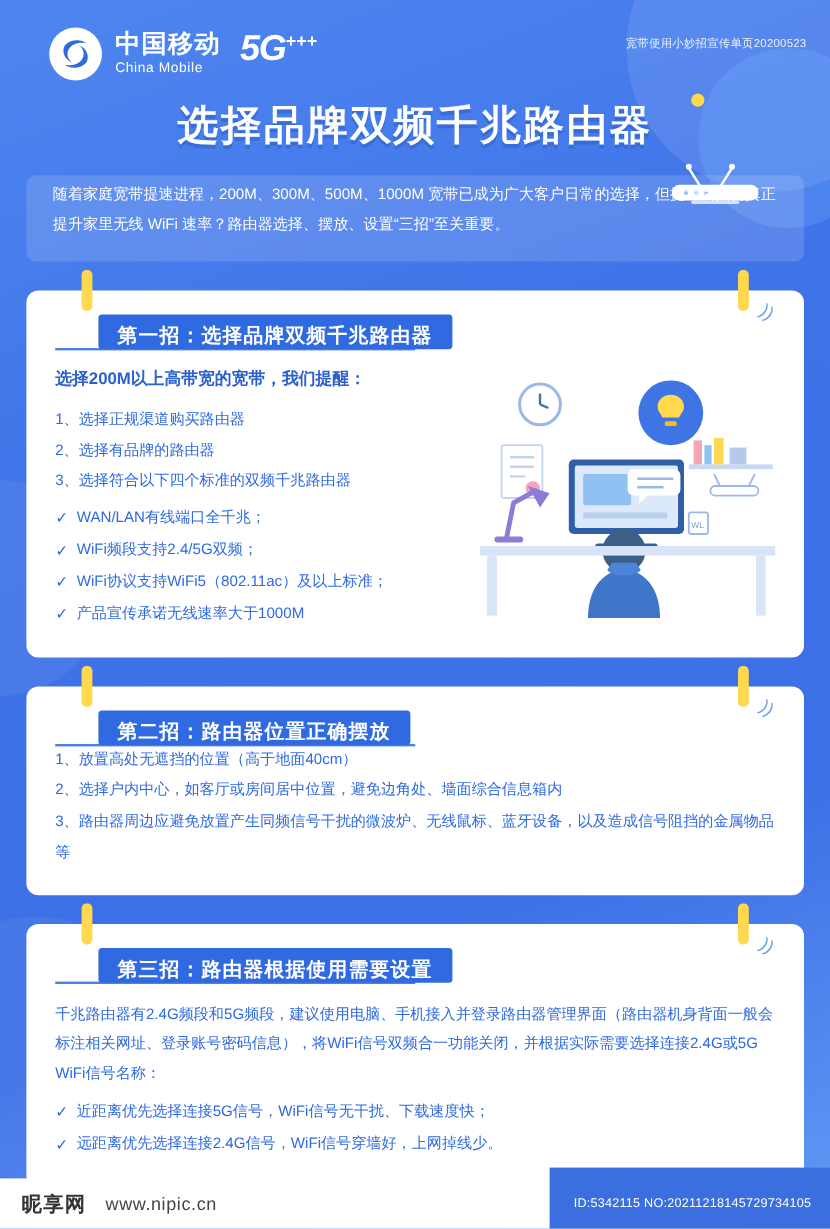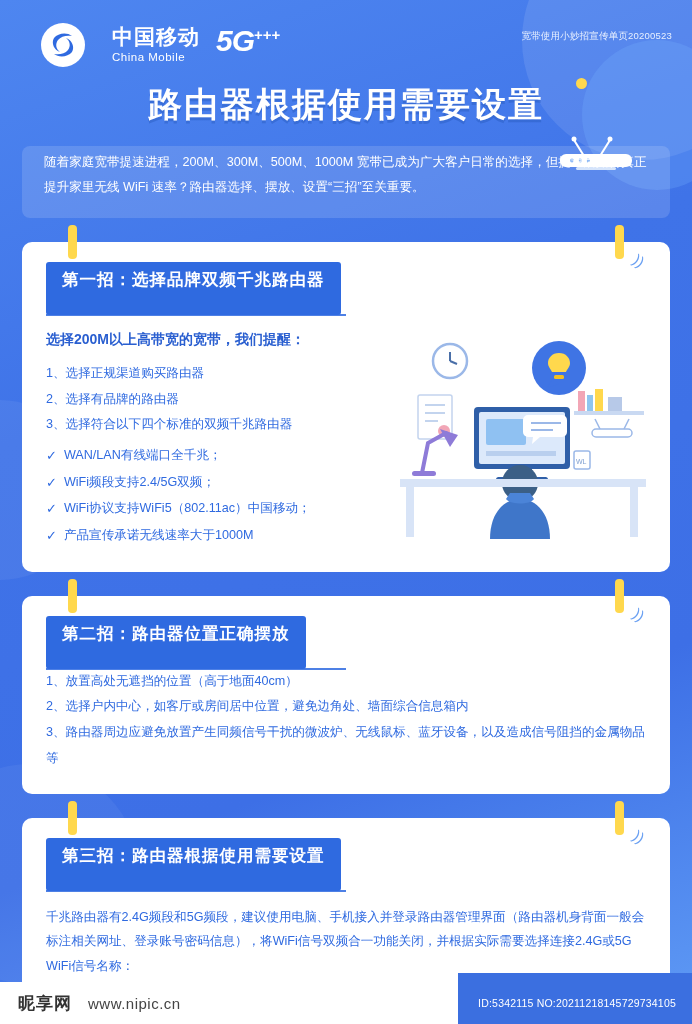--- a/index.html
+++ b/index.html
@@ -34,21 +34,21 @@
   .circ-bottom {
     width: 220px; height: 220px; left: -80px; bottom: 40px;
     background: rgba(255,255,255,0.05);
   }
 
   
   .header {
     position: relative; padding: 22px 26px 0 40px;
     display: flex; align-items: flex-start;
   }
-  .brand { display: flex; align-items: center; gap: 26px; }
+  .brand { display: flex; align-items: center; gap: 10px; }
   .cm-logo {
     width: 46px; height: 46px; flex: none;
   }
   .brand-text { color: #ffffff; line-height: 1.05; }
   .brand-cn {
     font-size: 21px; font-weight: bold; letter-spacing: 1px;
   }
   .brand-en {
     font-size: 11.5px; letter-spacing: 0.5px; margin-top: 3px;
   }
@@ -112,24 +112,25 @@
   .wifi-mark {
     position: absolute; right: 26px; top: 10px;
     color: #6aa0f2; font-size: 15px; transform: rotate(35deg);
   }
 
   .step-badge {
     display: inline-block;
     background: #2f6ae0;
     color: #ffffff;
     font-size: 16.5px; font-weight: bold;
-    padding: 7px 16px 24px 16px;
+    padding: 7px 16px 0 16px;
     border-radius: 3px;
     letter-spacing: 1px;
     position: relative;
+    margin-left: 36px;
   }
   .badge-row { position: relative; }
   .badge-underline {
     position: absolute; left: 0; bottom: -1px; height: 2px;
     width: 300px; background: #2f6ae0; opacity: .85;
   }
 
   .lead {
     color: #2a5fd0; font-size: 14px; font-weight: bold;
     margin: 16px 0 12px 0;
@@ -199,21 +200,21 @@
         <div class="brand-en">China Mobile</div>
       </span>
     </div>
     <div class="fiveg">
       <span>5G</span><sup>+++</sup>
     </div>
     <div class="doc-code">宽带使用小妙招宣传单页20200523</div>
   </div>
 
   <div class="title-wrap">
-    <span class="main-title">路由器根据使用需要设置</span>
+    <span class="main-title">选择品牌双频千兆路由器</span>
     <span class="title-dot"></span>
   </div>
 
   <span class="router-ill">
     <svg width="130" height="40" viewBox="0 0 130 40">
       <line x1="52" y1="20" x2="42" y2="4" stroke="#ffffff" stroke-width="2"></line>
       <line x1="68" y1="20" x2="78" y2="4" stroke="#ffffff" stroke-width="2"></line>
       <circle cx="42" cy="3" r="2.5" fill="#ffffff"></circle>
       <circle cx="78" cy="3" r="2.5" fill="#ffffff"></circle>
       <rect x="28" y="18" width="72" height="13" rx="6" fill="#ffffff"></rect>
@@ -252,21 +253,21 @@
           <li>
               <span class="tick">✓</span>
               <span>WAN/LAN有线端口全千兆；</span>
             </li>
           <li>
               <span class="tick">✓</span>
               <span>WiFi频段支持2.4/5G双频；</span>
             </li>
           <li>
               <span class="tick">✓</span>
-              <span>WiFi协议支持WiFi5（802.11ac）中国移动；</span>
+              <span>WiFi协议支持WiFi5（802.11ac）及以上标准；</span>
             </li>
           <li>
               <span class="tick">✓</span>
               <span>产品宣传承诺无线速率大于1000M</span>
             </li>
         </ul>
       </div>
 
       <span class="scene">
         <svg width="270" height="210" viewBox="0 0 270 210">

